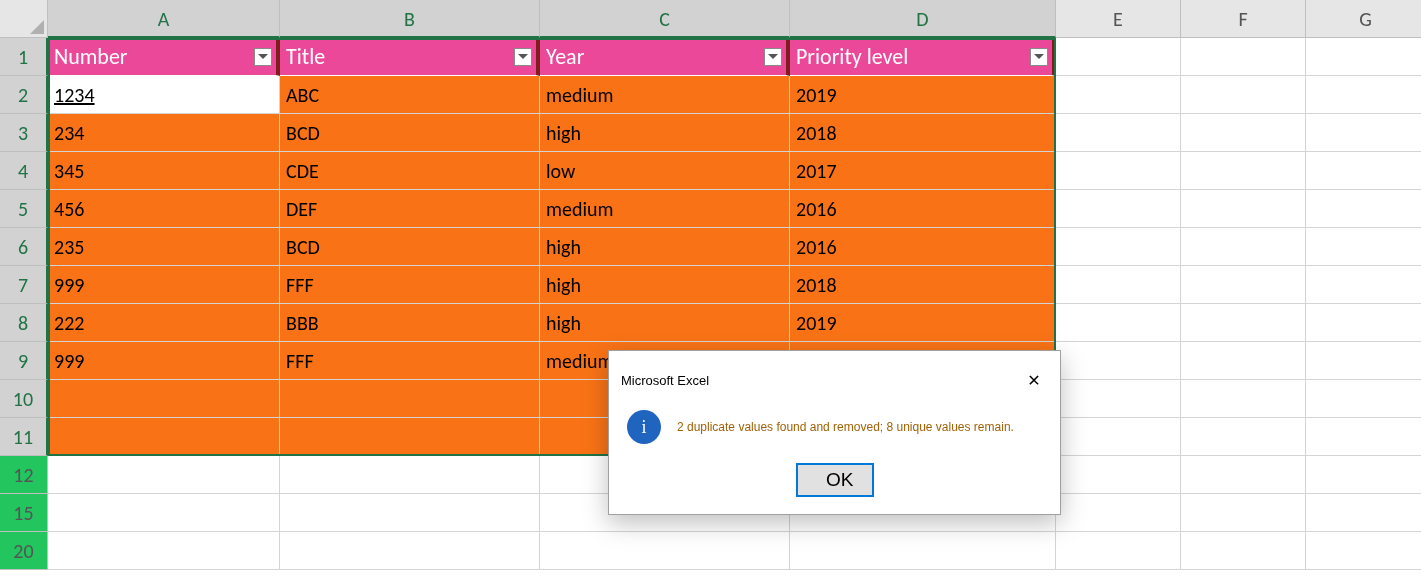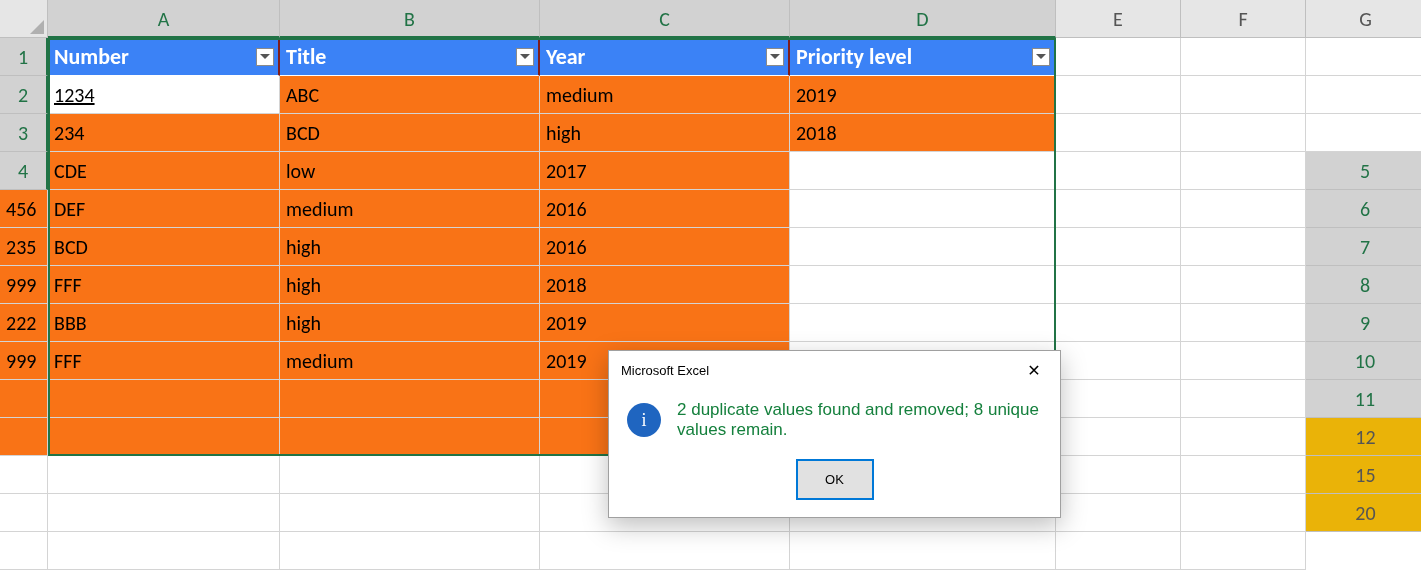--- a/index.html
+++ b/index.html
@@ -36,21 +36,21 @@
     .col-hdr {
       background: #e6e6e6;
       border-right: 1px solid #bfbfbf;
       border-bottom: 1px solid #bfbfbf;
       text-align: center;
       line-height: 38px;
       color: #555;
       font-size: 20px;
     }
     .row-hdr {
-      background: #eab308;
+      background: #22c55e;
       border-right: 1px solid #bfbfbf;
       border-bottom: 1px solid #bfbfbf;
       text-align: center;
       line-height: 38px;
       color: #555;
       font-size: 20px;
     }
     .cell {
       border-right: 1px solid #d4d4d4;
       border-bottom: 1px solid #d4d4d4;
@@ -61,26 +61,26 @@
       background: #ffffff;
     }
     .cell.selected {
       background: #f97316;
     }
     .cell.active {
       background: #ffffff;
       text-decoration: underline;
     }
     .th {
-      background: #3b82f6;
+      background: #ec4899;
       color: #ffffff;
-      font-weight: bold;
+      font-weight: normal;
       font-size: 22px;
       position: relative;
-      border-right: 2px solid #7f1d1d;
+      border-right: 4px solid #7f1d1d;
       border-bottom: 1px solid #ffffff;
       padding-left: 6px;
       line-height: 38px;
     }
     .filter-btn {
       position: absolute;
       right: 4px;
       top: 50%;
       transform: translateY(-50%);
       width: 18px;
@@ -130,21 +130,21 @@
       left: 608px;
       top: 350px;
       width: 453px;
       background: #ffffff;
       border: 1px solid #a0a0a0;
       box-shadow: 0 8px 24px rgba(0,0,0,0.25);
       font-family: "Segoe UI", Arial, sans-serif;
       font-size: 13px;
     }
     .dialog-title {
-      padding: 10px 12px 6px 12px;
+      padding: 20px 12px 6px 12px;
       display: flex;
       justify-content: space-between;
       align-items: center;
       background: #ffffff;
     }
     .dialog-title-text { color: #000; }
     .close-x {
       font-size: 16px;
       width: 28px;
       text-align: center;
@@ -162,33 +162,34 @@
       border-radius: 50%;
       background: #1f65c0;
       color: #ffffff;
       display: flex;
       align-items: center;
       justify-content: center;
       font-size: 18px;
       font-family: Georgia, serif;
       flex: 0 0 34px;
     }
-    .dialog-msg { color: #15803d; font-size: 17px; }
+    .dialog-msg { color: #a16207; font-size: 12px; }
     .dialog-buttons {
       padding: 12px 0 18px 0;
       text-align: center;
     }
     .ok-btn {
       min-width: 76px;
-      padding: 11px 18px;
+      padding: 4px 18px;
       background: #e1e1e1;
       border: 1px solid #0078d7;
       outline: 1px solid #0078d7;
-      font-size: 13px;
+      font-size: 19px;
       cursor: default;
+      text-align: right;
     }
   </style>
 </head>
 <body>
 
 <div class="grid" id="grid">
     <div class="corner"></div>
     <div class="col-hdr hl">A</div>
     <div class="col-hdr hl">B</div>
     <div class="col-hdr hl">C</div>
@@ -214,20 +215,21 @@
     <div class="cell"></div>
     <div class="row-hdr hl">3</div>
     <div class="cell selected">234</div>
     <div class="cell selected">BCD</div>
     <div class="cell selected">high</div>
     <div class="cell selected">2018</div>
     <div class="cell"></div>
     <div class="cell"></div>
     <div class="cell"></div>
     <div class="row-hdr hl">4</div>
+    <div class="cell selected">345</div>
     <div class="cell selected">CDE</div>
     <div class="cell selected">low</div>
     <div class="cell selected">2017</div>
     <div class="cell"></div>
     <div class="cell"></div>
     <div class="cell"></div>
     <div class="row-hdr hl">5</div>
     <div class="cell selected">456</div>
     <div class="cell selected">DEF</div>
     <div class="cell selected">medium</div>

